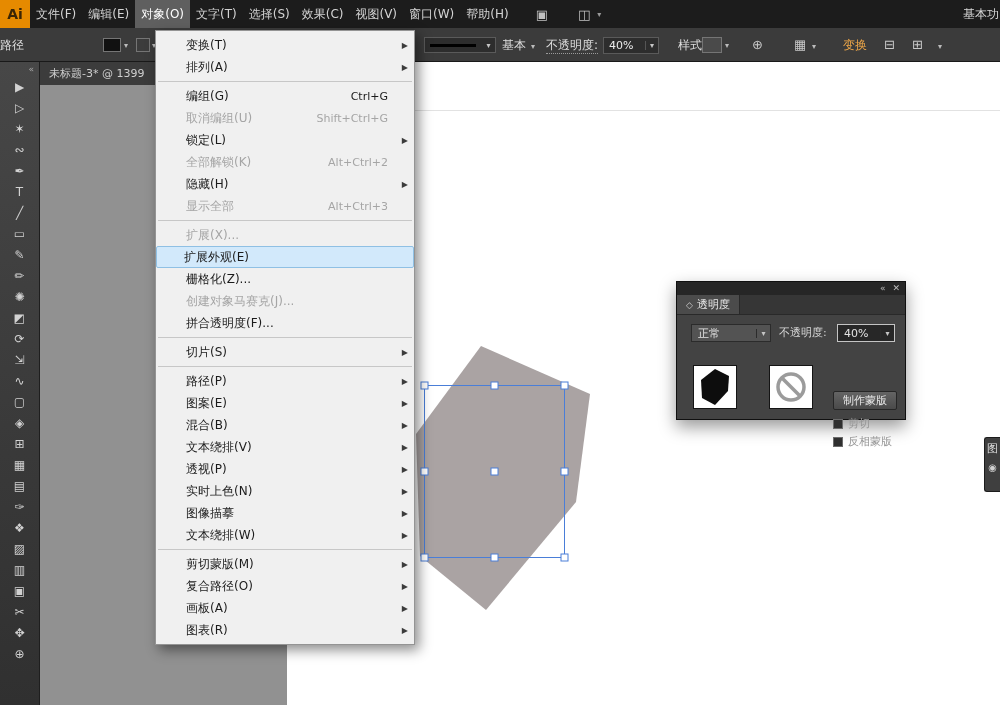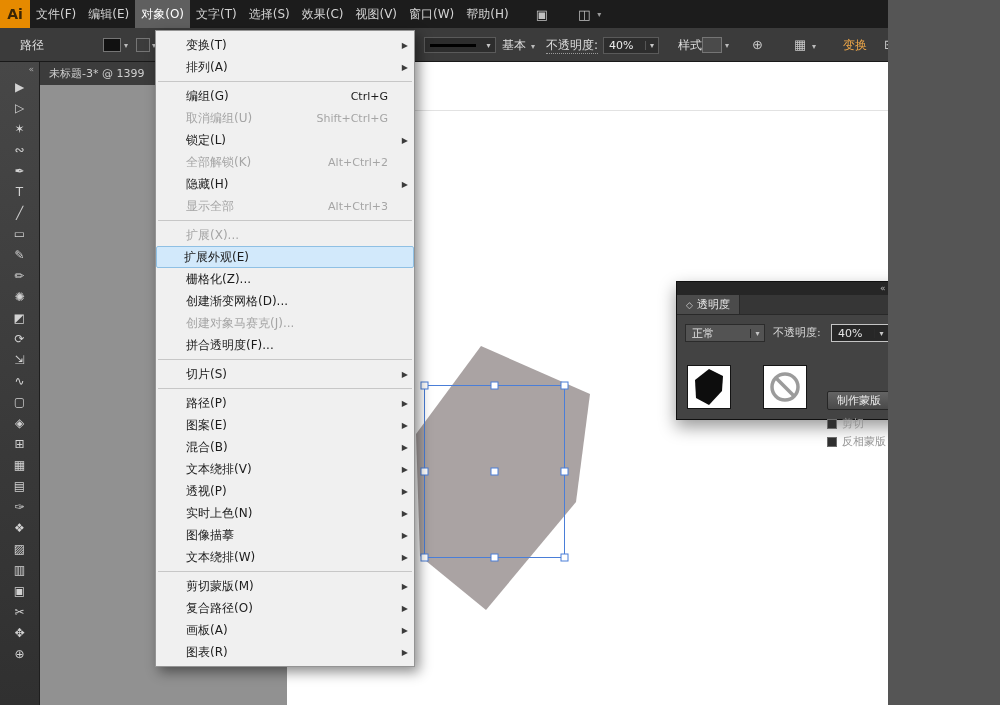--- a/index.html
+++ b/index.html
@@ -1,18 +1,18 @@
 <!DOCTYPE html>
 <html><head>
 <meta charset="utf-8">
 <style>
   *{margin:0;padding:0;box-sizing:border-box;}
   html,body{background:#555;}
   body{font-family:"DejaVu Sans","Liberation Sans",sans-serif;}
-  #screen{position:relative;width:888px;height:705px;background:#fff;overflow:hidden;}
+  #screen{position:relative;width:1000px;height:705px;background:#fff;overflow:hidden;}
 
   
   #menubar{position:absolute;left:0;top:0;width:1000px;height:28px;background:#1c1c1c;display:flex;align-items:stretch;z-index:6;}
   #logo{width:30px;background:#e68a00;color:#3a2505;font-weight:bold;font-size:14px;display:flex;align-items:center;justify-content:center;}
   .mb-item{padding:0 6px;font-size:12px;color:#d4d4d4;display:flex;align-items:center;white-space:nowrap;cursor:default;}
   .mb-item.active{background:#5f5f5f;color:#ffffff;}
   .mb-icon{color:#c0c0c0;font-size:13px;display:flex;align-items:center;padding:0 7px;}
   .mb-caret{color:#9a9a9a;font-size:8px;display:flex;align-items:center;}
   #workspace{margin-left:auto;color:#d8d8d8;font-size:12px;display:flex;align-items:center;padding-right:1px;white-space:nowrap;}
 
@@ -59,21 +59,21 @@
   .mi.hl{background:#d2e9fb;border:1px solid #8fc0e4;border-radius:2px;margin:0 0;padding-left:27px;}
   .msep{height:1px;background:#c7c7c7;margin:3px 2px;}
 
   
   #tpanel{position:absolute;left:676px;top:281px;width:230px;height:139px;background:#434343;border:1px solid #101010;box-shadow:0 7px 16px rgba(0,0,0,0.4);z-index:15;}
   #tpanel .tbar{height:13px;background:#262626;display:flex;justify-content:flex-end;align-items:center;gap:7px;padding:0 5px;}
   #tpanel .tbar span{color:#bdbdbd;font-size:9px;line-height:13px;}
   #tpanel .tabs{height:20px;background:#363636;border-bottom:1px solid #292929;display:flex;}
   #tpanel .tab{background:#4b4b4b;padding:0 9px;display:flex;align-items:center;gap:4px;color:#e6e6e6;font-size:11px;border-right:1px solid #292929;}
   #tpanel .tab .diamond{font-size:9px;color:#c9c9c9;}
-  .pbody{position:relative;height:105px;}
+  .pbody{position:relative;height:105px;margin-left:6px;}
   .pdd{position:absolute;height:18px;background:#535353;border:1px solid #2b2b2b;display:flex;align-items:center;}
   .pdd .cap{flex:1;color:#e4e4e4;font-size:11px;padding:0 6px;}
   .pdd .da{width:14px;text-align:center;color:#c6c6c6;font-size:8px;border-left:1px solid #2b2b2b;}
   #p-op-field{background:#272727;border:1px solid #c4c4c4;}
   .plabel{position:absolute;color:#d6d6d6;font-size:11px;height:18px;line-height:18px;white-space:nowrap;}
   .thumb{position:absolute;width:44px;height:44px;background:#ffffff;border:1px solid #141414;}
   #make-mask-btn{position:absolute;left:150px;top:76px;width:64px;height:19px;background:linear-gradient(#646464,#4a4a4a);border:1px solid #262626;border-radius:2px;color:#e9e9e9;font-size:11px;display:flex;align-items:center;justify-content:center;white-space:nowrap;}
   .pcheck{position:absolute;display:flex;align-items:center;gap:5px;}
   .pcheck .box{width:10px;height:10px;background:#2f2f2f;border:1px solid #6b6b6b;}
   .pcheck .cl{color:#969696;font-size:11px;white-space:nowrap;}
@@ -119,21 +119,21 @@
     <div class="mb-item">视图(V)</div>
     <div class="mb-item">窗口(W)</div>
     <div class="mb-item">帮助(H)</div>
     <div class="mb-icon" style="margin-left:14px;">▣</div>
     <div class="mb-icon" style="margin-left:16px;">◫</div>
     <div class="mb-caret">▾</div>
     <div id="workspace">基本功</div>
   </div>
 
   <div id="controlbar">
-    <span class="lbl" style="left:20px;">路径</span>
+    <span class="lbl" style="left:0;">路径</span>
     <div class="swatch" style="left:103px;top:10px;width:18px;height:14px;background:#111111;"></div>
     <span class="caret" style="left:124px;top:13px;">▾</span>
     <div class="swatch" style="left:136px;top:10px;width:14px;height:14px;background:#3c3c3c;"></div>
     <span class="caret" style="left:152px;top:13px;">▾</span>
 
     <div id="stroke-line">
       <span class="bar"></span>
       <span class="da">▾</span>
     </div>
     <span class="lbl" style="left:502px;">基本</span>
@@ -247,25 +247,20 @@
     <div class="mi hl">
       <span class="lbl">扩展外观(E)</span>
       <span class="sc"></span>
       <span class="ar"></span>
     </div>
     <div class="mi">
       <span class="lbl">栅格化(Z)...</span>
       <span class="sc"></span>
       <span class="ar"></span>
     </div>
-    <div class="mi">
-      <span class="lbl">创建渐变网格(D)...</span>
-      <span class="sc"></span>
-      <span class="ar"></span>
-    </div>
     <div class="mi dis">
       <span class="lbl">创建对象马赛克(J)...</span>
       <span class="sc"></span>
       <span class="ar"></span>
     </div>
     <div class="mi">
       <span class="lbl">拼合透明度(F)...</span>
       <span class="sc"></span>
       <span class="ar"></span>
     </div>

